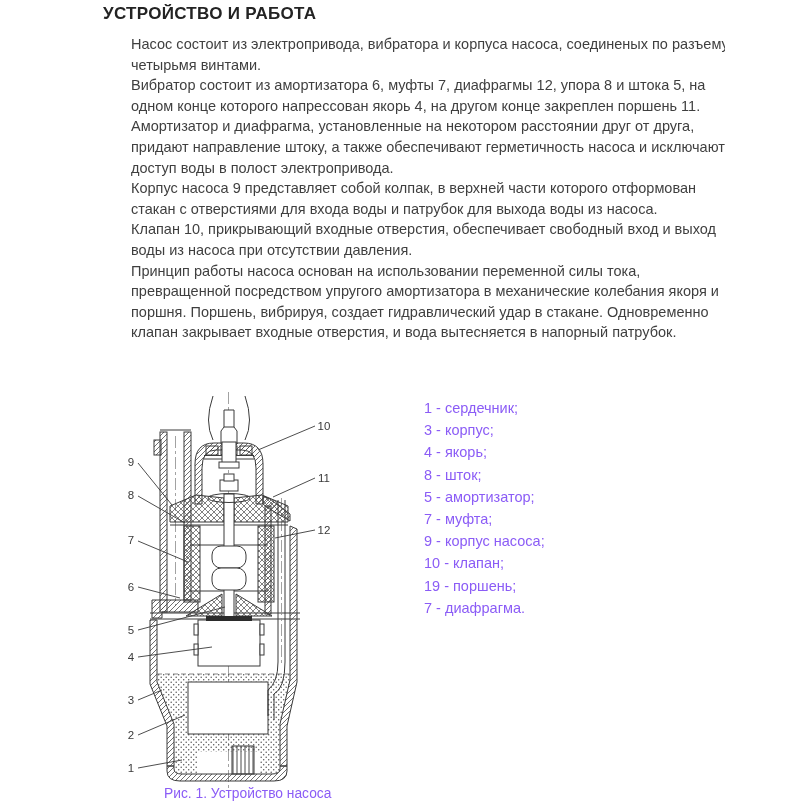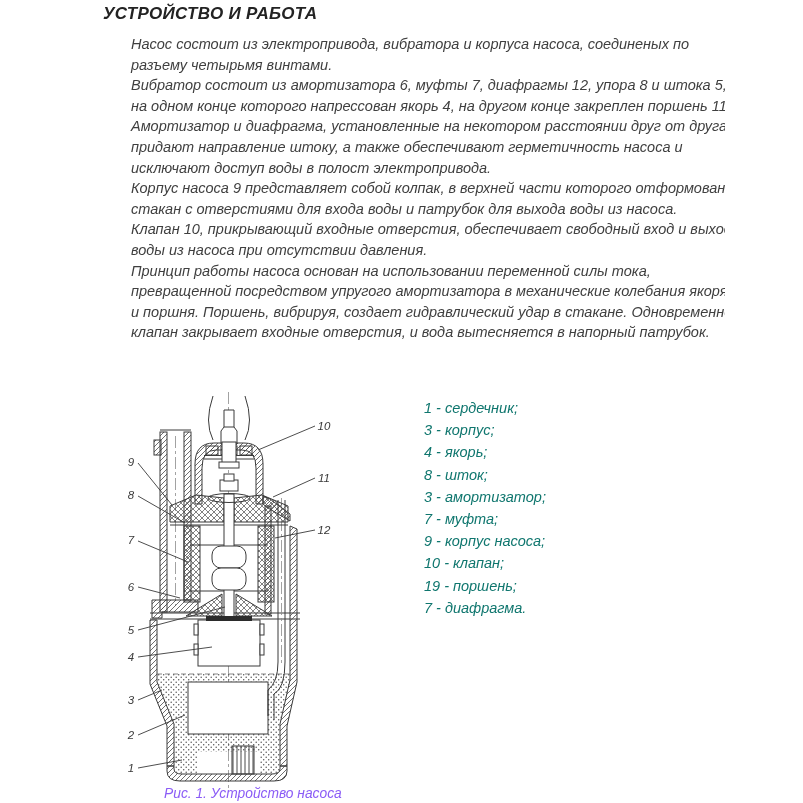--- a/index.html
+++ b/index.html
@@ -1,29 +1,29 @@
 <!DOCTYPE html>
 <html><head>
 <meta charset="utf-8">
 <style>
   html,body { margin:0; padding:0; background:#ffffff; }
   body { width:803px; height:803px; font-family:"Liberation Sans", sans-serif; }
-  .page { position:relative; width:725px; height:803px; overflow:hidden; background:#fff;font-style:italic; }
+  .page { position:relative; width:725px; height:803px; overflow:hidden; background:#fff; }
 
   .title { position:absolute; left:103px; top:4px; margin:0;
            font-size:17px; font-weight:bold; color:#232323; letter-spacing:.3px; }
 
   .content { position:absolute; left:103px; top:34px; width:608px;
              font-size:14.5px; line-height:20.6px; color:#3f3f3f;margin-left:28px; }
   .content p { margin:0; }
 
   .figure-svg { position:absolute; left:100px; top:386px; }
 
   .legend { position:absolute; left:424px; top:400px; margin:0; padding:0;
-            list-style:none; font-size:14.5px; color:#0f766e; }
+            list-style:none; font-size:14.5px; color:#8b5cf6; }
   .legend li { height:22.2px; }
 
   .caption { position:absolute; left:164px; top:786px;
              font-size:13.8px; color:#8b5cf6; }
 
   
   .ln  { stroke:#3a3a3a; stroke-width:1; fill:none; }
   .wh  { fill:#ffffff; stroke:#3a3a3a; stroke-width:1; }
   .ht  { fill:url(#hatch);  stroke:#3a3a3a; stroke-width:1; }
   .cx  { fill:url(#cross);  stroke:#3a3a3a; stroke-width:1; }
@@ -180,21 +180,21 @@
       <text class="num" x="224" y="96" text-anchor="middle">11</text>
       <text class="num" x="224" y="148" text-anchor="middle">12</text>
     </g>
   </svg>
 
   <ul class="legend">
     <li>1 - сердечник;</li>
     <li>3 - корпус;</li>
     <li>4 - якорь;</li>
     <li>8 - шток;</li>
-    <li>3 - амортизатор;</li>
+    <li>5 - амортизатор;</li>
     <li>7 - муфта;</li>
     <li>9 - корпус насоса;</li>
     <li>10 - клапан;</li>
     <li>19 - поршень;</li>
     <li>7 - диафрагма.</li>
   </ul>
 
   <div class="caption">Рис. 1. Устройство насоса</div>
 
 </div>

